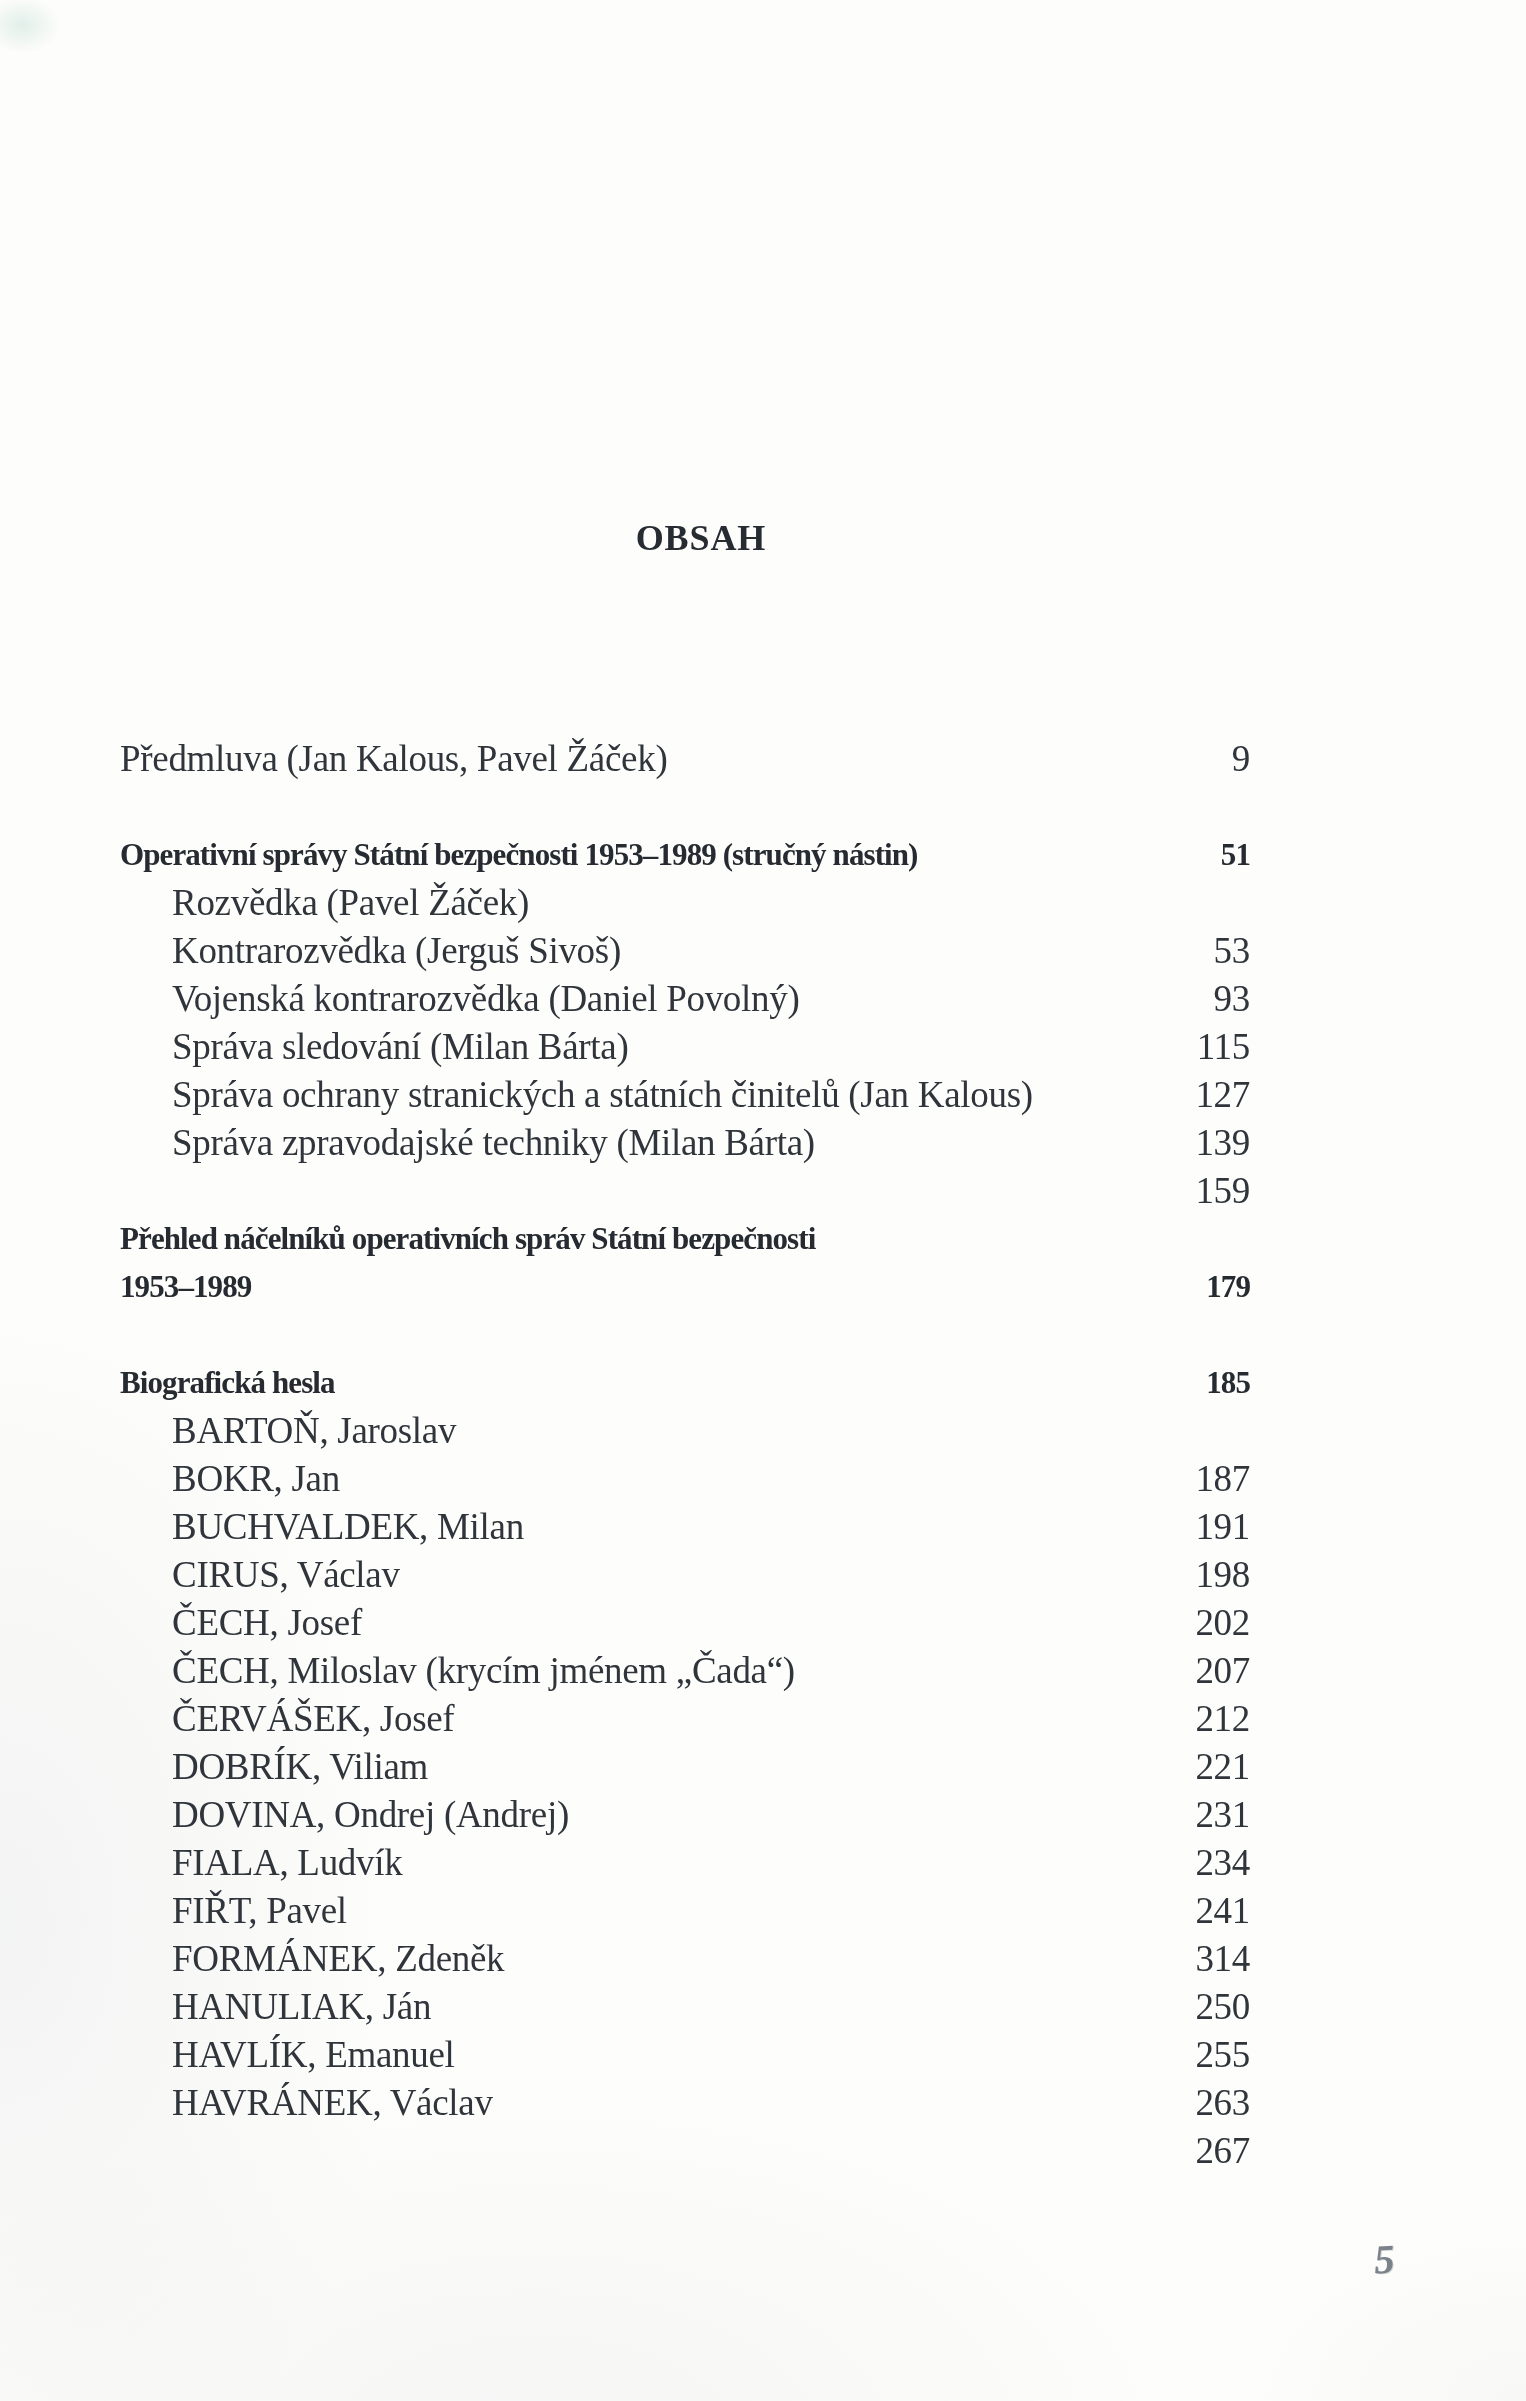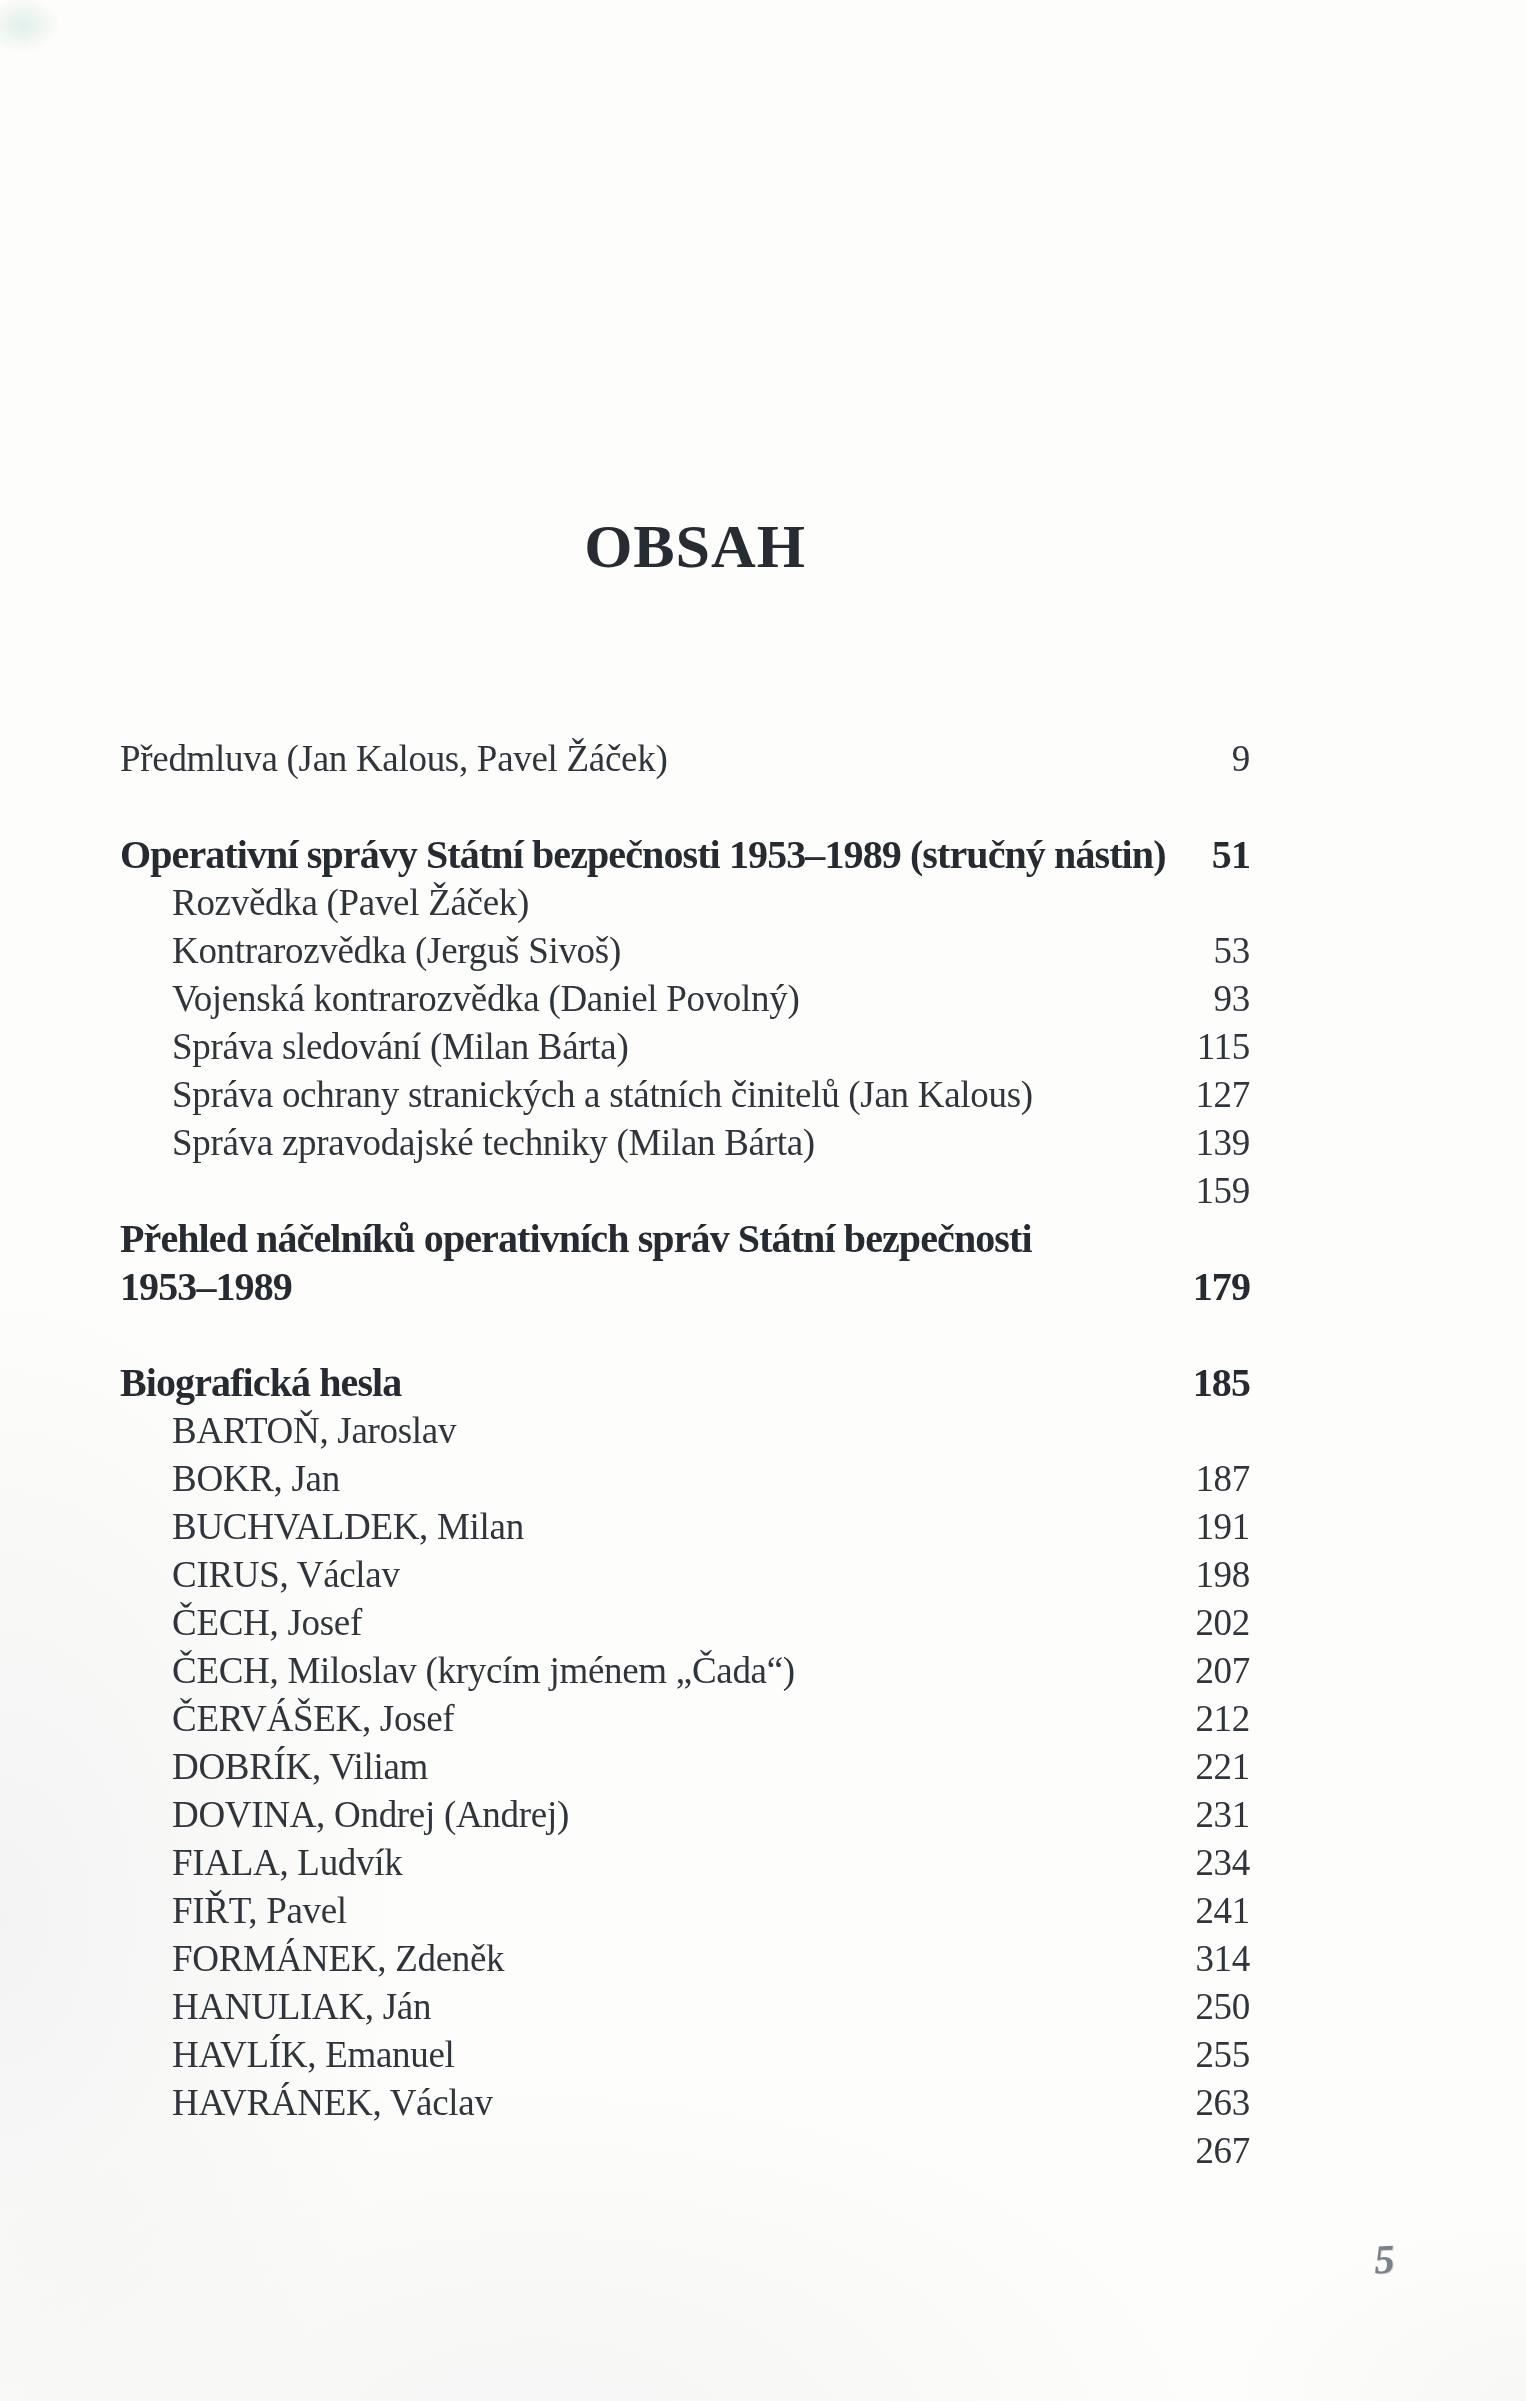--- a/index.html
+++ b/index.html
@@ -16,23 +16,23 @@
       radial-gradient(54px 40px at 22px 25px, rgba(160,205,192,0.30), rgba(160,205,192,0) 70%),
       radial-gradient(625px 982px at 0% 80%, rgba(148,158,170,0.10), rgba(148,158,170,0) 65%),
       radial-gradient(982px 535px at 35% 102%, rgba(148,158,170,0.08), rgba(148,158,170,0) 70%),
       radial-gradient(446px 268px at 100% 100%, rgba(148,158,170,0.05), rgba(148,158,170,0) 70%),
       #fdfdfb;
     color:#30353c;
   }
   .page-title {
     position:absolute;
     left:120px; top:501px; width:1130px;
-    margin:10px;
+    margin:16px;
     text-align:center;
-    font-size:62px;
+    font-size:36px;
     font-weight:bold;
     letter-spacing:0.9px;
     color:#272c33;
   }
   .toc {
     position:absolute;
     left:120px; top:735px; width:1130px;
     font-size:37px;
     letter-spacing:-0.3px;
     color:#30353c;
@@ -40,21 +40,21 @@
   .row {
     display:flex;
     align-items:baseline;
     height:48px;
     line-height:48px;
   }
   .row.gap { margin-top:48px; }
   .row.indent { padding-left:52px;flex-direction:column; }
   .row.bold {
     font-weight:bold;
-    font-size:40px;
+    font-size:31px;
     letter-spacing:-0.9px;
     color:#262b31;
     align-items:center;
   }
   .row .t { white-space:nowrap; }
   .row .p {
     margin-left:auto;
     padding-left:21.4px;
     min-width:62px;
     text-align:right;

